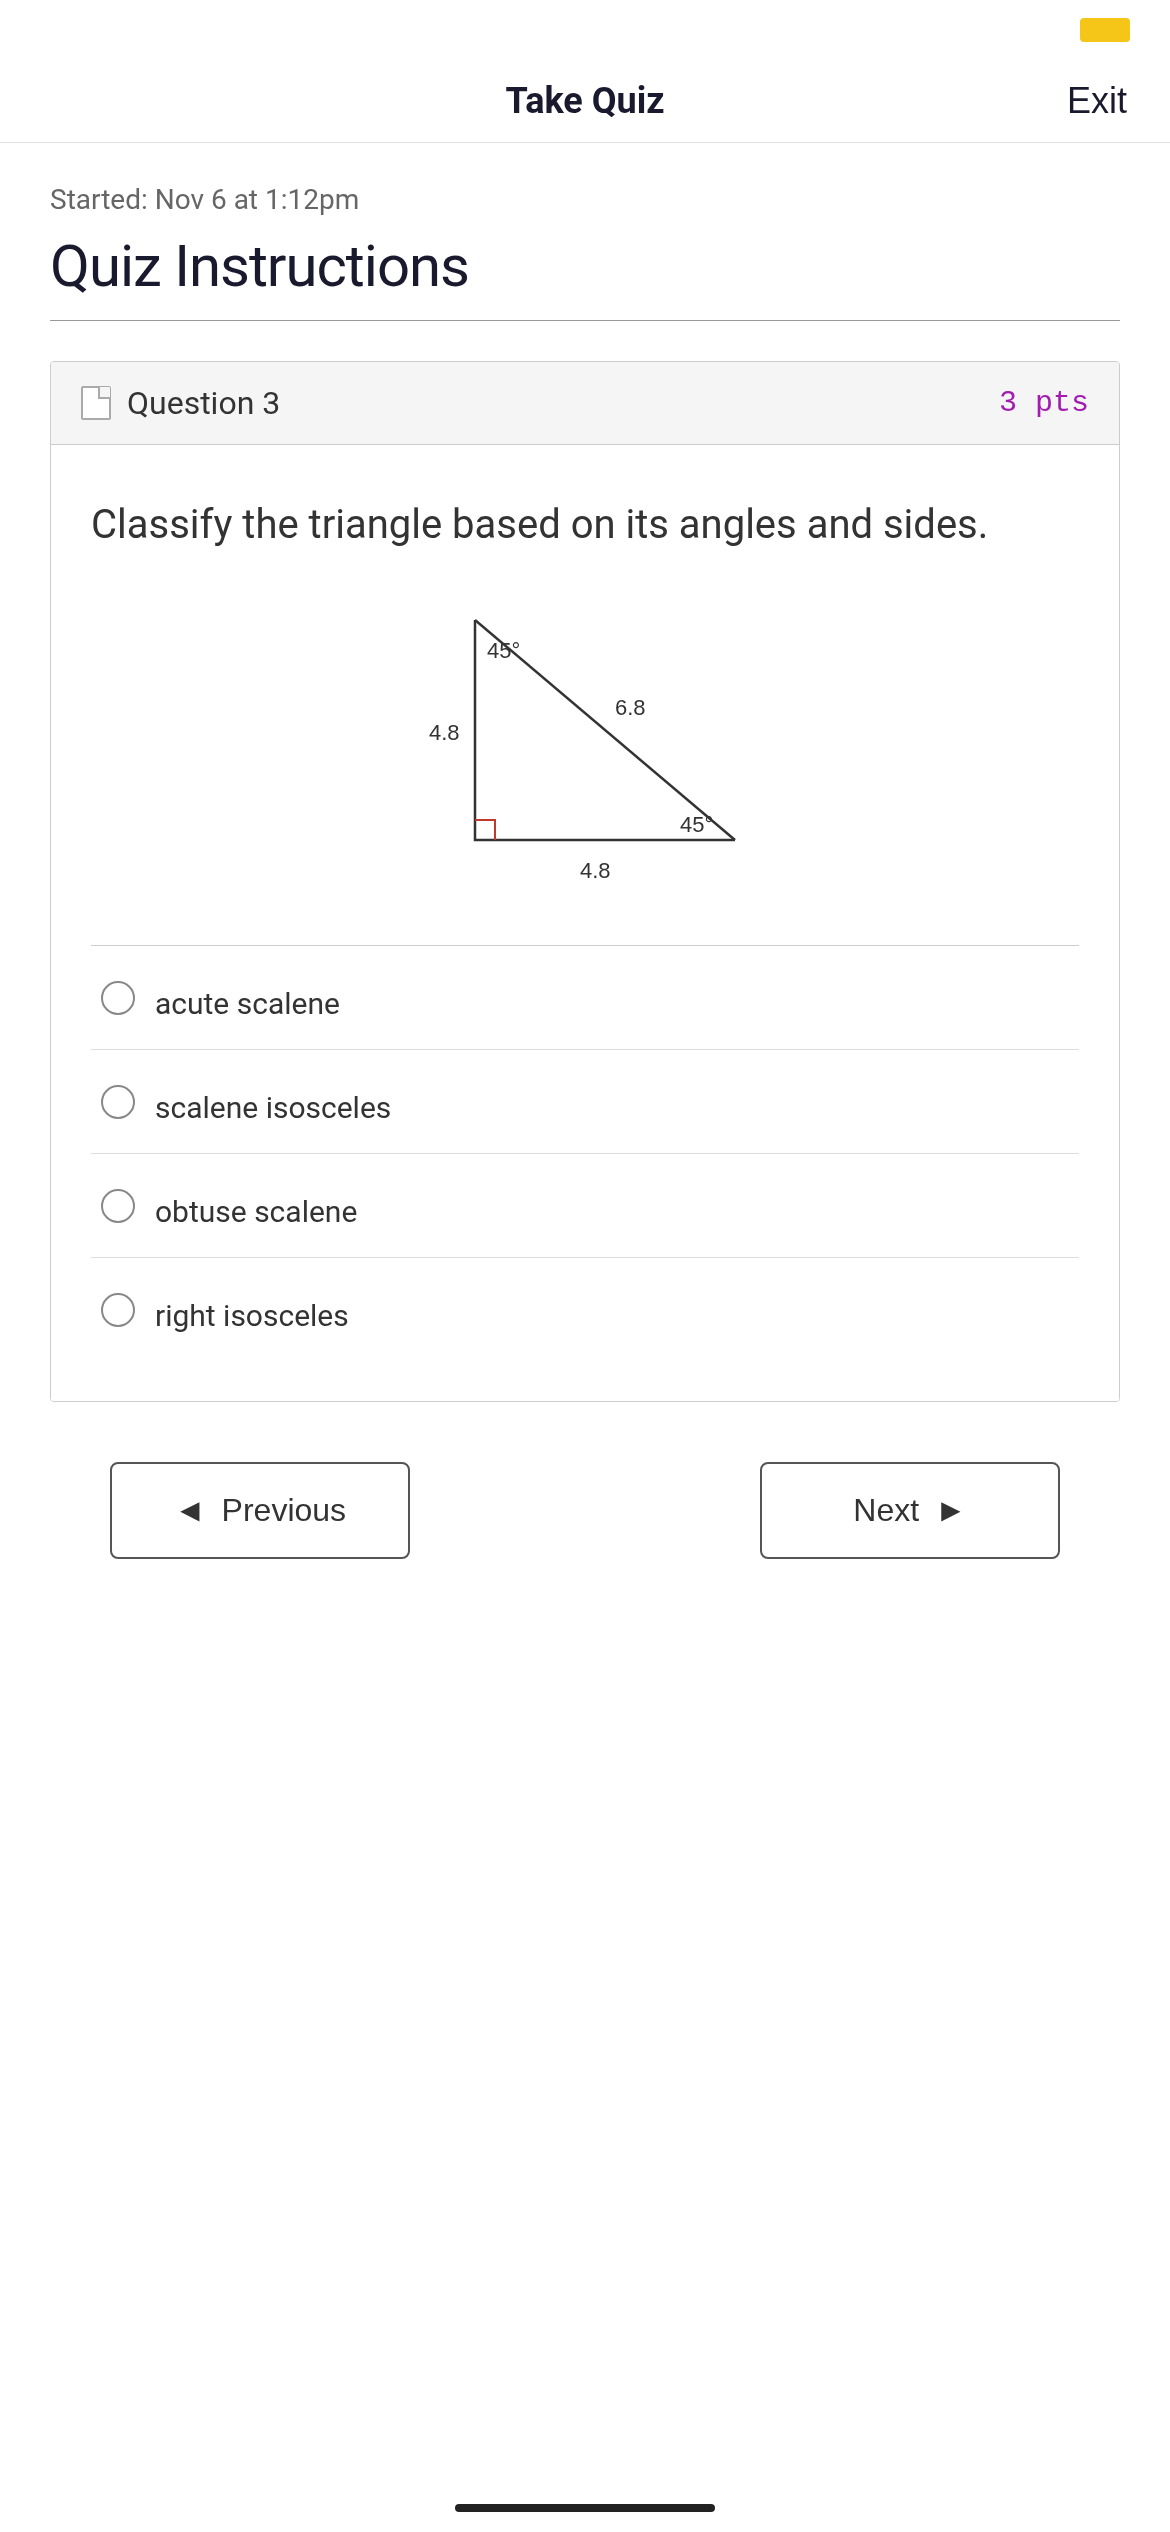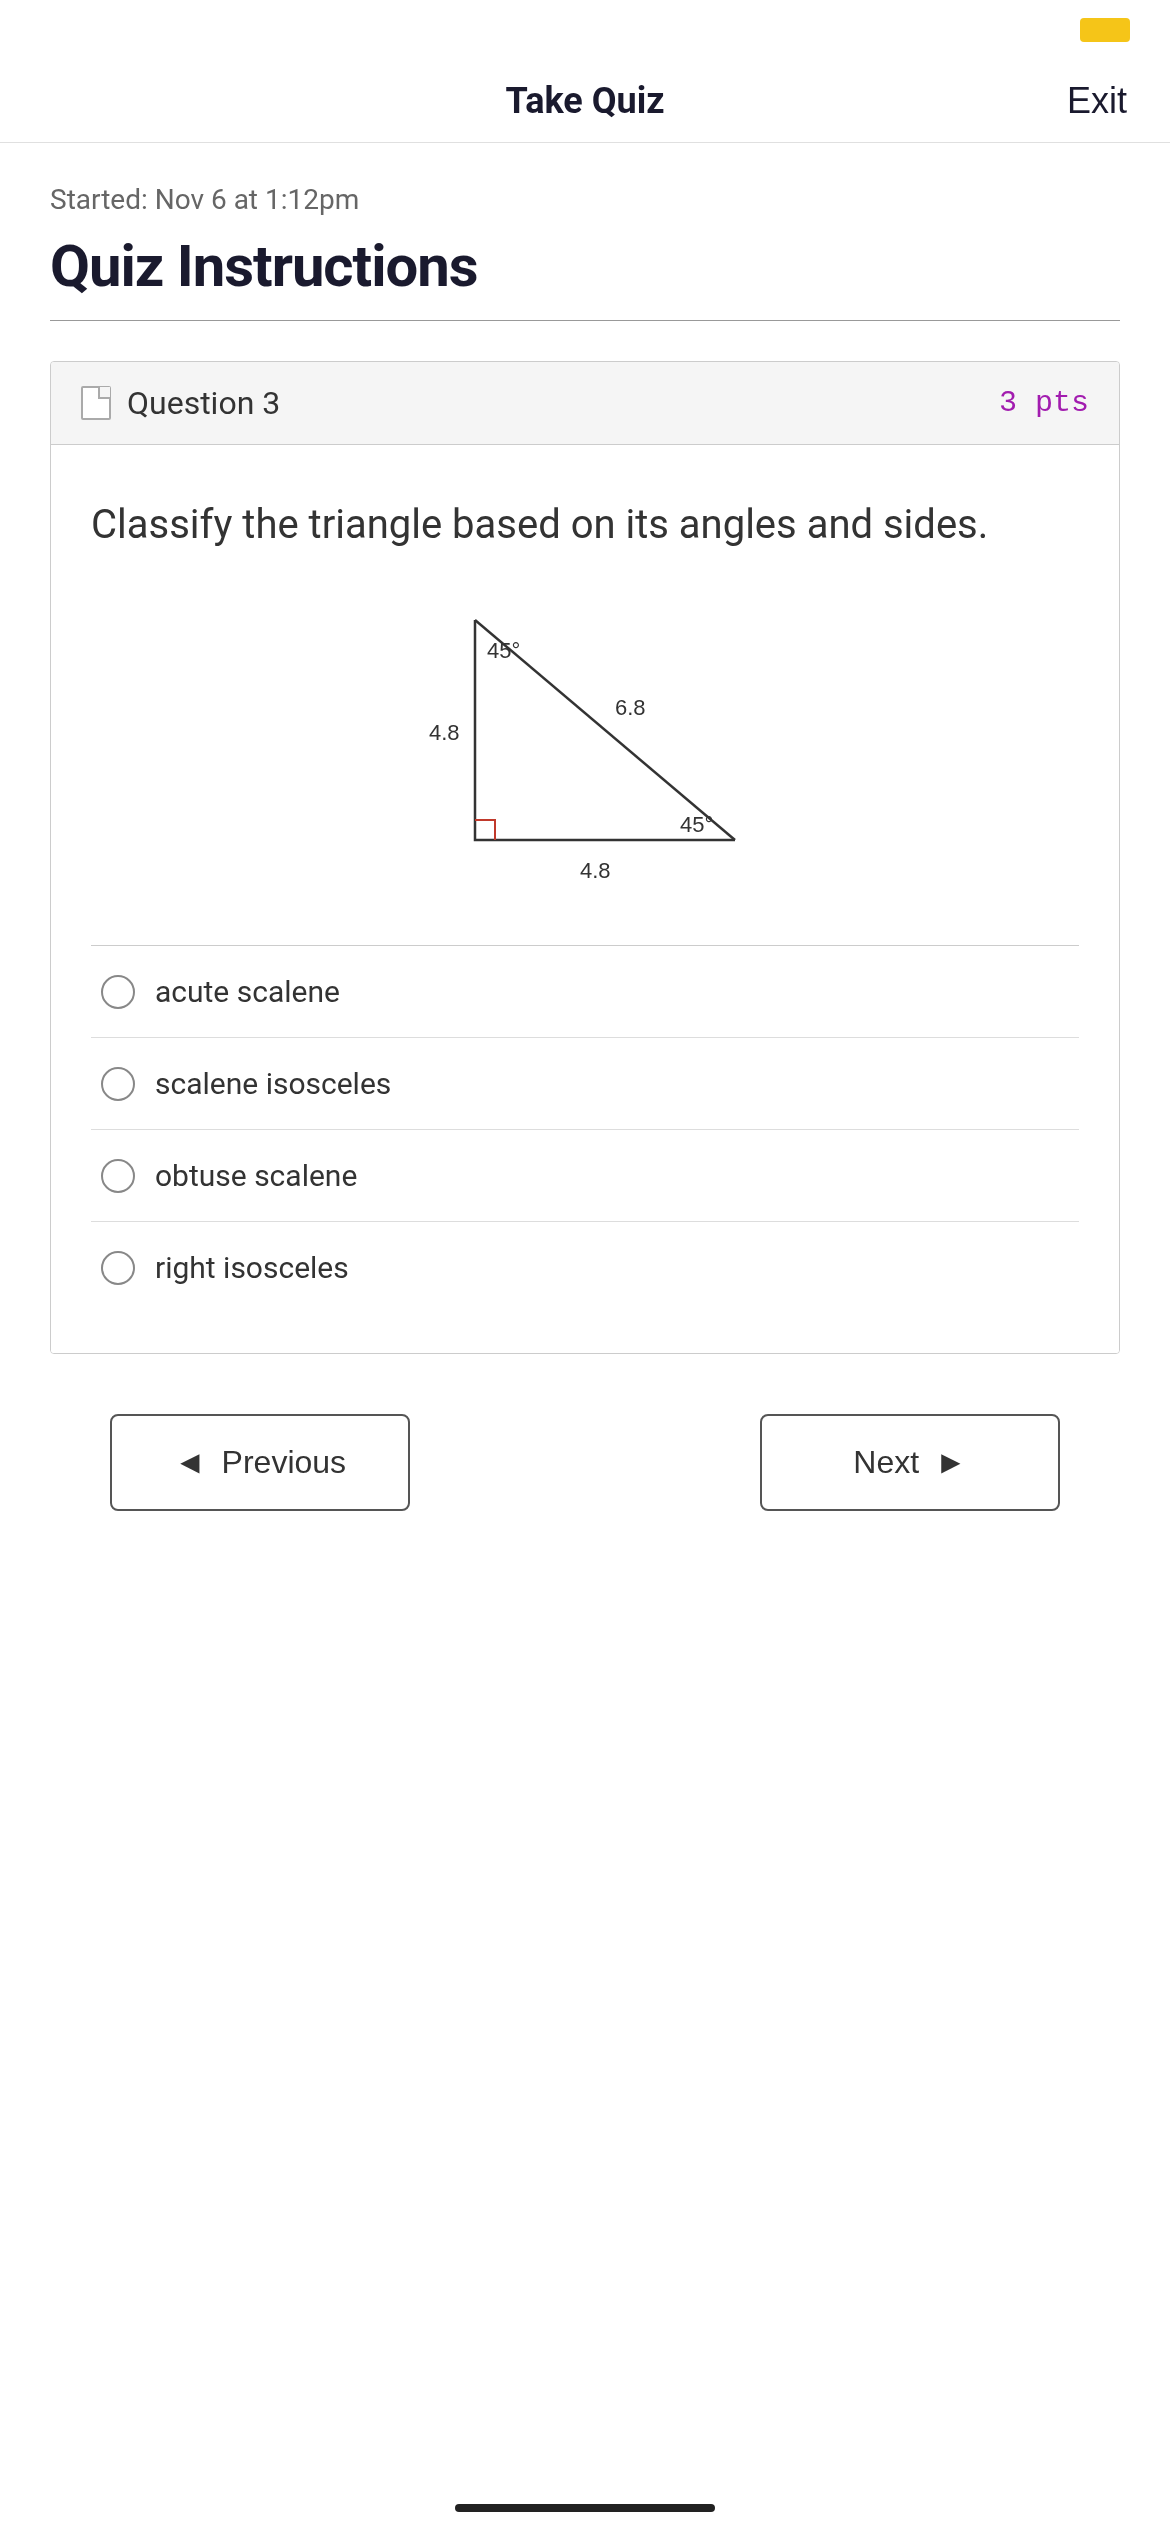--- a/index.html
+++ b/index.html
@@ -68,21 +68,21 @@
     }
 
     .started-text {
       font-size: 28px;
       color: #666;
       margin-bottom: 16px;
     }
 
     .quiz-title {
       font-size: 58px;
-      font-weight: 700;
+      font-weight: 400;
       color: #1a1a2e;
       margin-bottom: 20px;
       letter-spacing: -1px;
     }
 
     .title-divider {
       border: none;
       border-top: 1.5px solid #999;
       margin-bottom: 40px;
     }
@@ -192,20 +192,21 @@
       height: 34px;
       border: 2px solid #888;
       border-radius: 50%;
       flex-shrink: 0;
       background: white;
     }
 
     .option-text {
       font-size: 30px;
       color: #333;
+      margin-top: 12px;
     }
 
     
     .nav-buttons {
       display: flex;
       justify-content: space-between;
       padding: 40px 60px;
       margin-top: 20px;
     }
 

